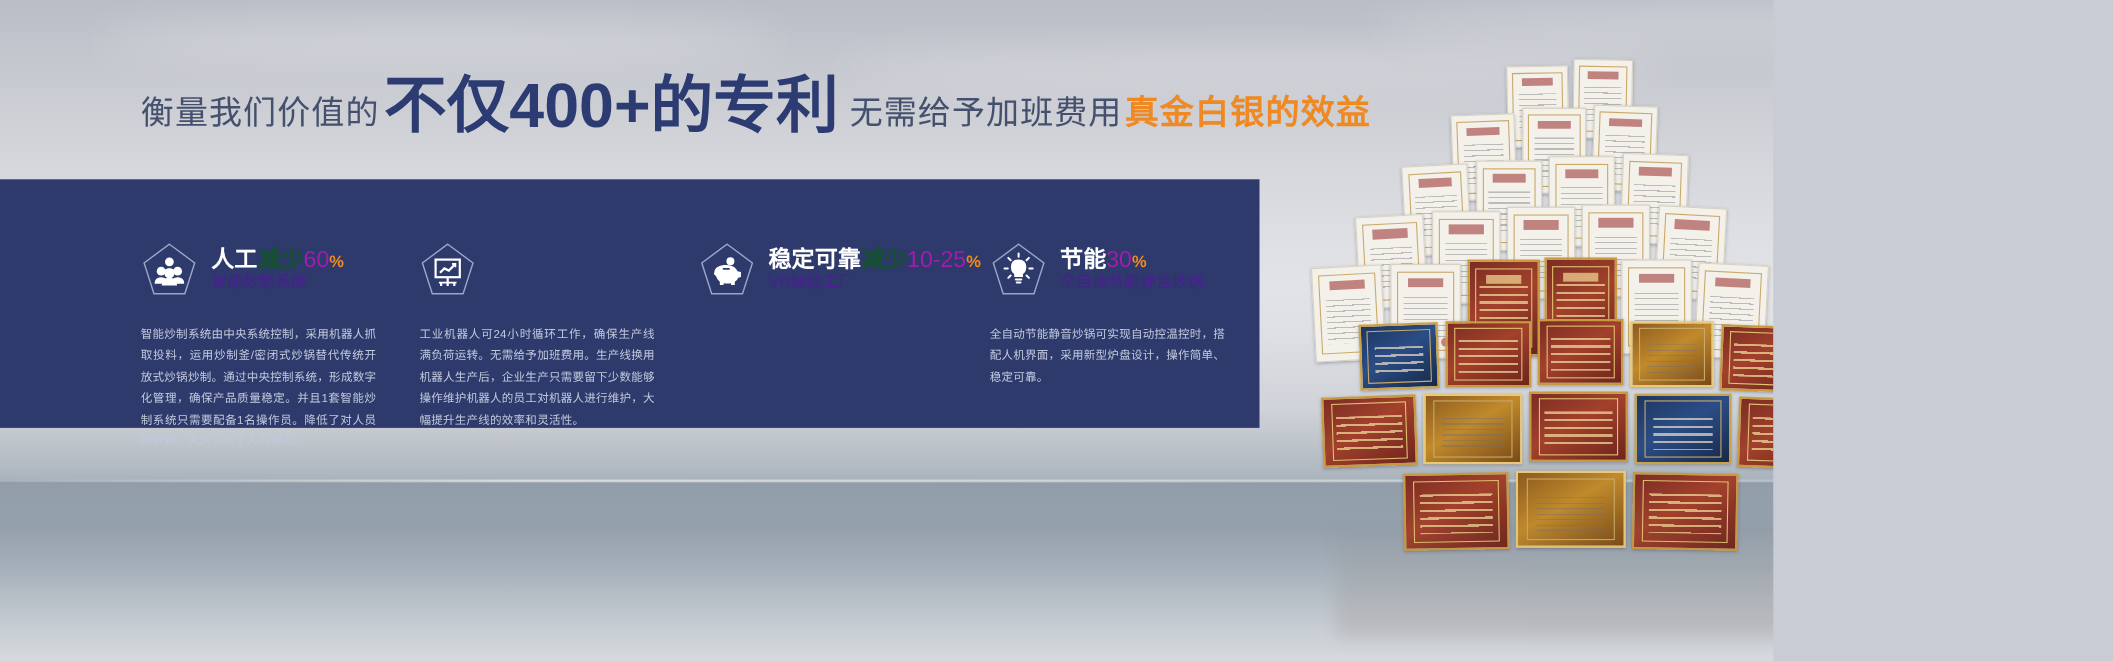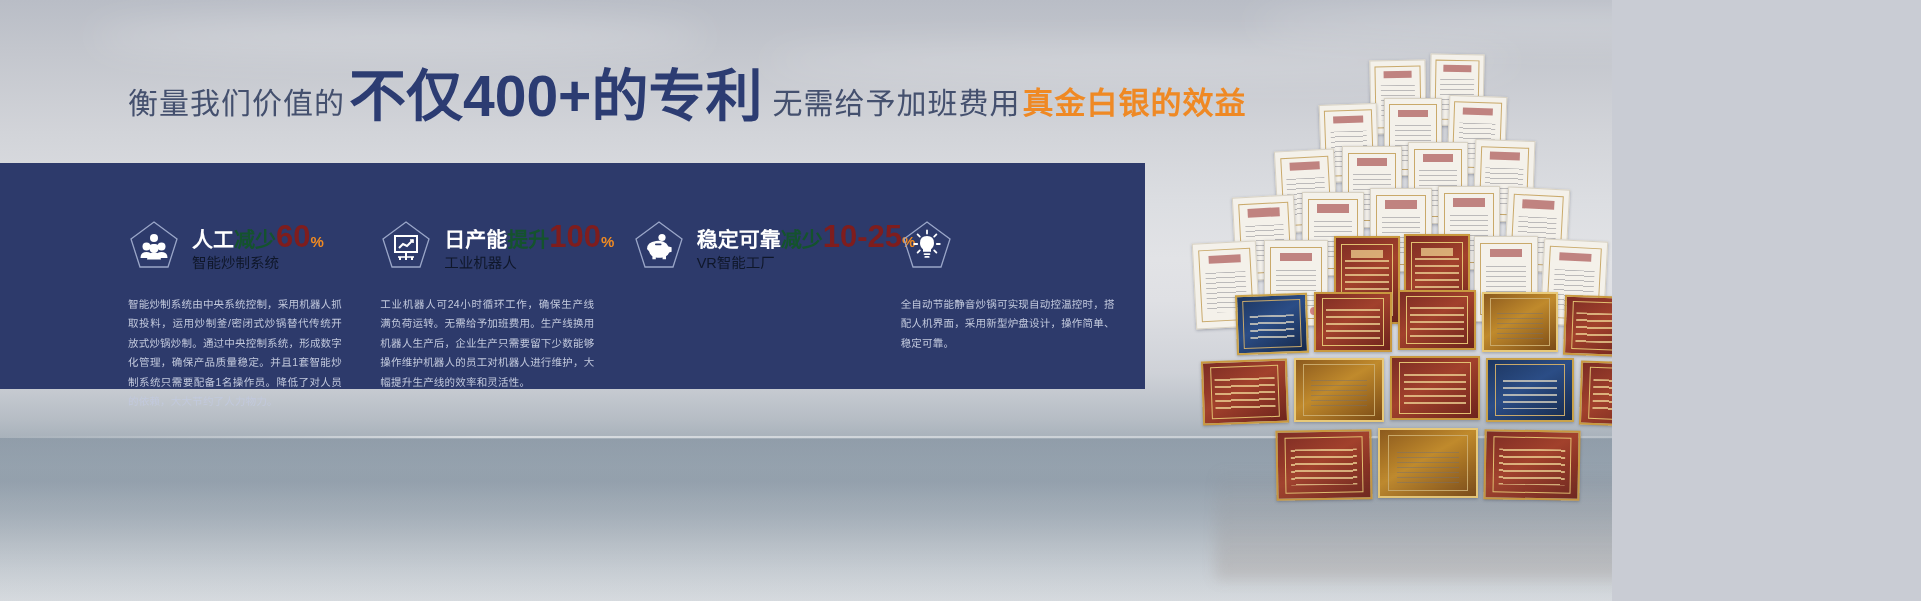--- a/index.html
+++ b/index.html
@@ -147,36 +147,36 @@
   .feat-icon svg { display:block; }
   .feat-text { line-height:1; }
   .feat-title {
     font-size:21px;
     font-weight:bold;
     color:#ffffff;
     white-space:nowrap;
     line-height:1.15;
   }
   .feat-title .num {
-    color:#7f1d1d;
-    font-size:31px;
-    font-weight:bold;
+    color:#a21caf;
+    font-size:21px;
+    font-weight:normal;
   }
   .feat-title .numword {
     color:#14532d;
   }
   .feat-title .pct {
     color:#f08a22;
     font-size:15px;
     font-weight:bold;
   }
   .feat-sub {
     margin-top:1px;
     font-size:14.5px;
-    color:#0f172a;
+    color:#4c1d95;
     font-weight:400;
     white-space:nowrap;
   }
   .feat-body {
     margin-top:18px;
     width:214px;
     font-size:10.5px;
     line-height:1.85;
     color:#c2c9dd;
     text-align:justify;
@@ -506,24 +506,20 @@
               <rect x="15" y="17" width="22" height="16"></rect>
               <polyline points="19,29 23,25 27,27 33,21" stroke-width="2"></polyline>
               <polyline points="30,21 33,21 33,24" stroke-width="1.6"></polyline>
               <line x1="26" y1="33" x2="26" y2="38"></line>
               <line x1="20" y1="38" x2="20" y2="41"></line>
               <line x1="26" y1="38" x2="26" y2="41"></line>
               <line x1="32" y1="38" x2="32" y2="41"></line>
               <line x1="18" y1="38" x2="34" y2="38" stroke-width="1.6"></line>
             </g>
           </svg>
-        </span>
-        <span class="feat-text">
-          <span class="feat-title"><span>日产能</span><span class="numword">提升</span><span class="num">100</span><span class="pct">%</span></span>
-          <span class="feat-sub" style="display:block;">工业机器人</span>
         </span>
       </div>
       <div class="feat-body">工业机器人可24小时循环工作，确保生产线满负荷运转。无需给予加班费用。生产线换用机器人生产后，企业生产只需要留下少数能够操作维护机器人的员工对机器人进行维护，大幅提升生产线的效率和灵活性。</div>
     </div>
 
     <div class="feature f3">
       <div class="feat-head">
         <span class="feat-icon">
           <svg width="52" height="52" viewBox="0 0 52 52">
             <polygon points="26,3 49,20 40,48 12,48 3,20" fill="none" stroke="#9aa6c8" stroke-width="1.3"></polygon>
@@ -555,18 +551,22 @@
               <line x1="26" y1="11.5" x2="26" y2="14.5"></line>
               <line x1="16.6" y1="15.4" x2="18.8" y2="17.6"></line>
               <line x1="35.4" y1="15.4" x2="33.2" y2="17.6"></line>
               <line x1="13.2" y1="25" x2="16.2" y2="25"></line>
               <line x1="38.8" y1="25" x2="35.8" y2="25"></line>
               <line x1="16.6" y1="33.6" x2="18.8" y2="31.4"></line>
               <line x1="35.4" y1="33.6" x2="33.2" y2="31.4"></line>
             </g>
           </svg>
         </span>
+        <span class="feat-text">
+          <span class="feat-title"><span>节能</span><span class="numword"></span><span class="num">30</span><span class="pct">%</span></span>
+          <span class="feat-sub" style="display:block;">全自动节能静音炒锅</span>
+        </span>
       </div>
       <div class="feat-body">全自动节能静音炒锅可实现自动控温控时，搭配人机界面，采用新型炉盘设计，操作简单、稳定可靠。</div>
     </div>
 
   </div>
 </div>
 
 </body></html>

